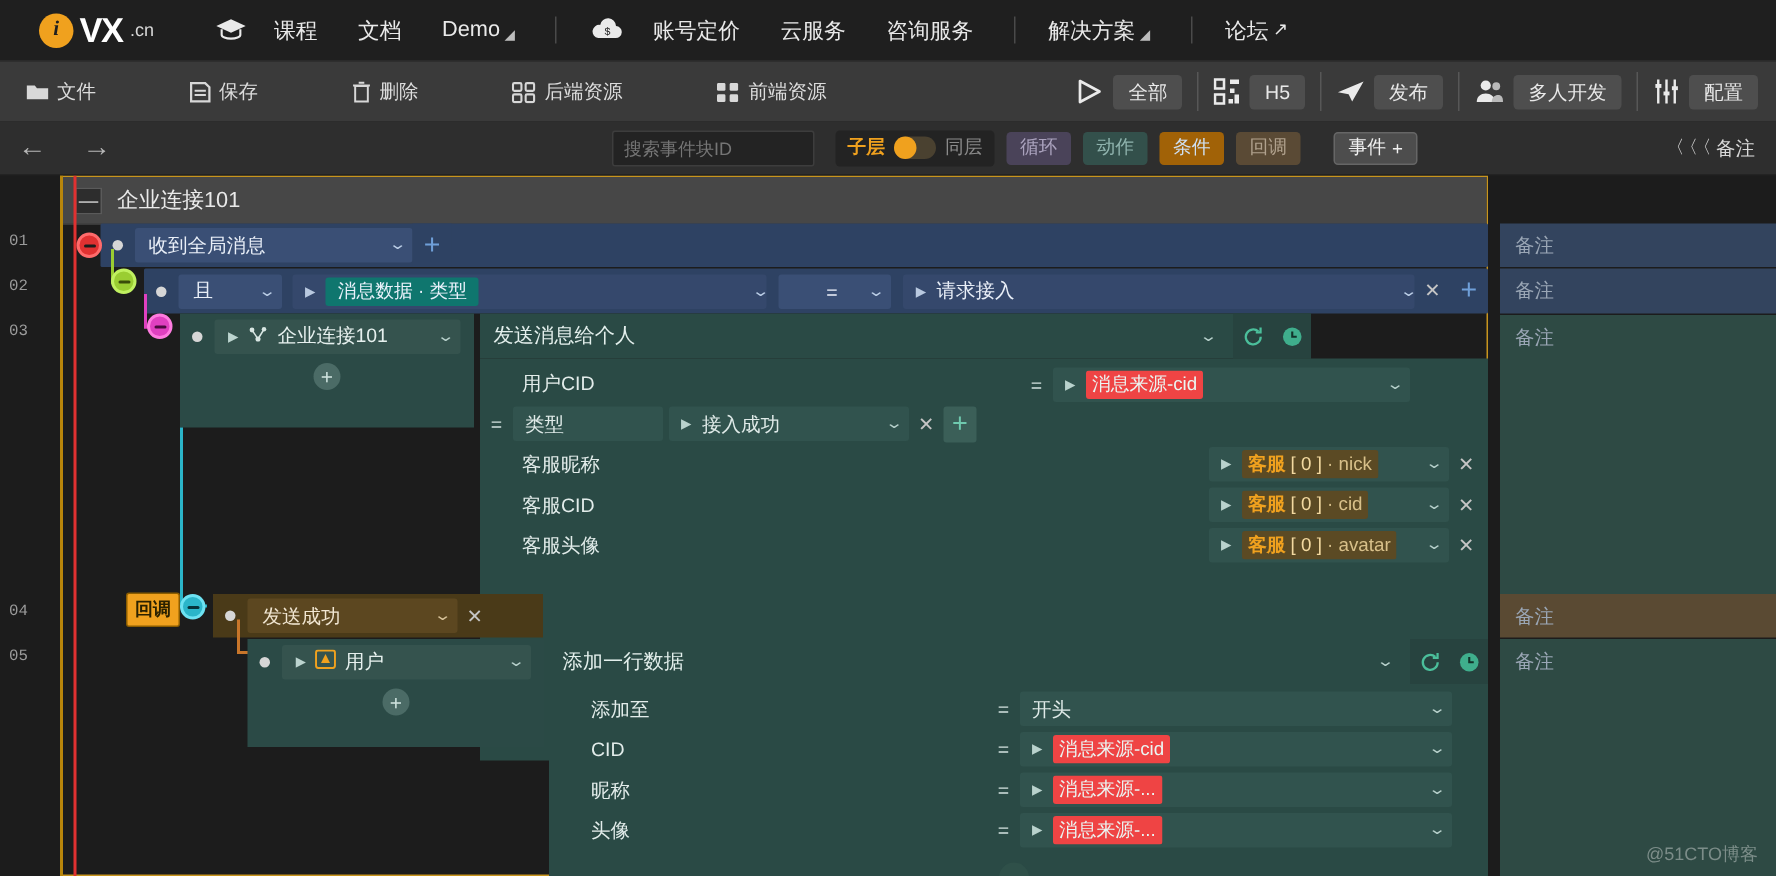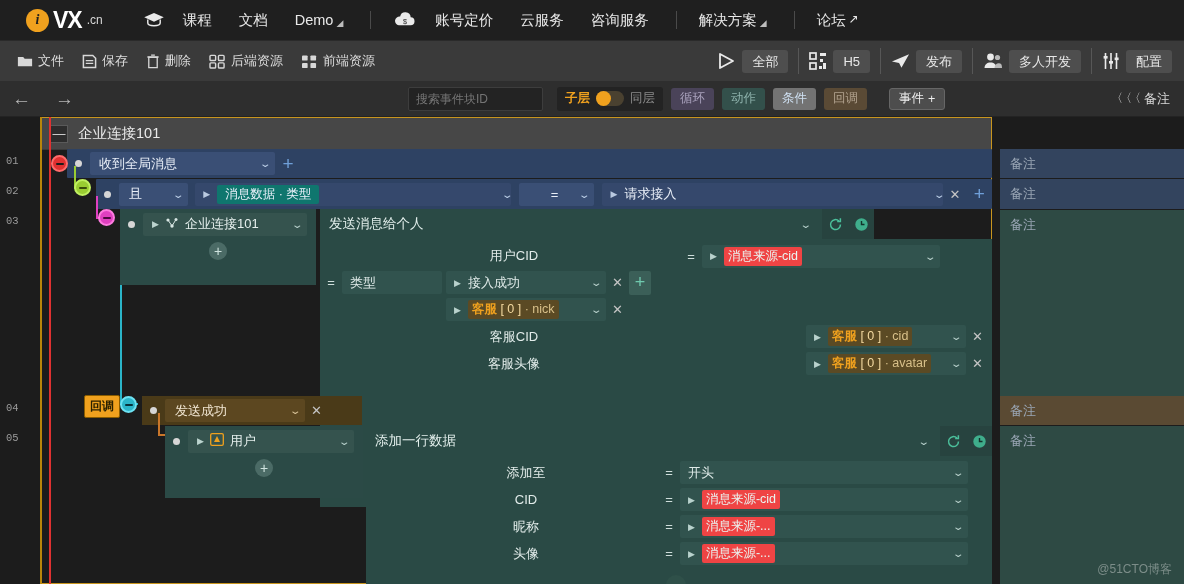--- a/index.html
+++ b/index.html
@@ -29,21 +29,21 @@
     font-size:14.5px; color:#e9e9e9; margin-right:27px; white-space:nowrap;
     cursor:pointer; display:inline-flex; align-items:center; gap:3px;
   }
   .nav-caret{ font-size:9px; color:#bdbdbd; transform:translateY(3px);}
   .nav-sep{ width:1px; height:18px; background:#4a4a4a; margin:0 22px 0 0;}
   .nav-arrow{ font-size:12px; color:#e9e9e9; transform:translateY(-1px);}
 
   
   .toolbar{
     height:40px; background:#3a3a3a; display:flex; align-items:center;
-    padding-left:8px; position:relative;
+    padding-left:8px; position:relative;gap:44px;
   }
   .tb-item{
     display:flex; align-items:center; gap:5px; padding:0 9px; height:30px;
     font-size:13px; color:#dcdcdc; cursor:pointer; white-space:nowrap;
   }
   .tb-right{ position:absolute; right:8px; top:0; height:40px; display:flex; align-items:center;}
   .tb-group{ display:flex; align-items:center; gap:6px; padding:0 10px; border-right:1px solid #575757; height:26px;}
   .tb-group:last-child{ border-right:none; padding-right:4px;}
   .tb-btn{
     background:#4e4e4e; color:#e8e8e8; font-size:13px; border-radius:3px;
@@ -75,21 +75,21 @@
   .seg-knob{
     position:absolute; left:0; top:0; width:15px;height:15px;border-radius:50%;
     background:#f0a11e;
   }
   .chip{
     height:22px; display:flex; align-items:center; padding:0 9px; border-radius:3px;
     font-size:12.5px; margin-left:8px; cursor:pointer;
   }
   .chip-loop{ background:#4a4359; color:#aaa2bd;}
   .chip-act{ background:#33504b; color:#8fb3ad;}
-  .chip-cond{ background:#737373; color:#cfe0f2;}
+  .chip-cond{ background:#a16207; color:#cfe0f2;}
   .chip-cb{ background:#5a4a35; color:#b0a18d;}
   .chip-event{
     background:#4d4d4d; color:#f0f0f0; margin-left:22px; border:1px solid #666;
     display:flex; gap:4px;
   }
   .memo-toggle{
     position:absolute; right:14px; display:flex; align-items:center; gap:6px;
     color:#d8d8d8; font-size:13px; cursor:pointer;
   }
   .memo-chevrons{ letter-spacing:-3px; font-size:12px; color:#cfcfcf;}
@@ -175,21 +175,21 @@
     font-size:13px; border-radius:2px; cursor:pointer; gap:6px;
   }
   .teal-plus{
     width:18px;height:18px;border-radius:50%;background:#4b6b66;color:#cfe3df;
     display:flex;align-items:center;justify-content:center;font-size:14px;
     cursor:pointer; line-height:1;
   }
   .param-row{
     display:flex; align-items:center; height:26px; font-size:13px; color:#dfeae8;
   }
-  .param-label{ padding-left:28px; width:200px; color:#e2ecea;text-align:center;}
+  .param-label{ padding-left:28px; width:200px; color:#e2ecea;}
   .eq{ width:22px; text-align:center; color:#cfdedb; font-size:13px;}
   .param-val{
     flex:1; background:#31534e; height:23px; display:flex; align-items:center;
     padding:0 6px 0 8px; justify-content:space-between; gap:6px; border-radius:2px;
     cursor:pointer;
   }
   .pv-inner{ display:flex; align-items:center; gap:7px; overflow:hidden;}
   .pill-teal{
     background:#ef4444; color:#eaf5f2; font-size:12.5px; padding:1px 4px;
     border-radius:2px; white-space:nowrap;
@@ -596,20 +596,21 @@
           <span class="tri" style="color:#b9d2cd">▶</span>
           <span>接入成功</span>
         </span>
         <span class="chev-t">⌄</span>
       </span>
       <span class="xbtn">✕</span>
       <span style="width:22px;height:24px;display:flex;align-items:center;justify-content:center;color:#6fc9ae;font-size:18px;background:#3b5f58;border-radius:2px;cursor:pointer">+</span>
     </div>
 
     <div class="param-row" style="height:27px">
+      <span class="param-label" style="width:360px">客服昵称</span>
       <span class="eq"></span>
       <span class="param-val" style="width:100px;flex:none;visibility:hidden"></span>
       <span class="param-val" style="width:160px;flex:none;margin-left:4px">
         <span class="pv-inner">
           <span class="tri" style="color:#b9d2cd">▶</span>
           <span class="pill-amber"><span>客服</span> <span class="idx">[ 0 ]</span> <span class="sfx">· nick</span></span>
         </span>
         <span class="chev-t">⌄</span>
       </span>
       <span class="xbtn">✕</span>

